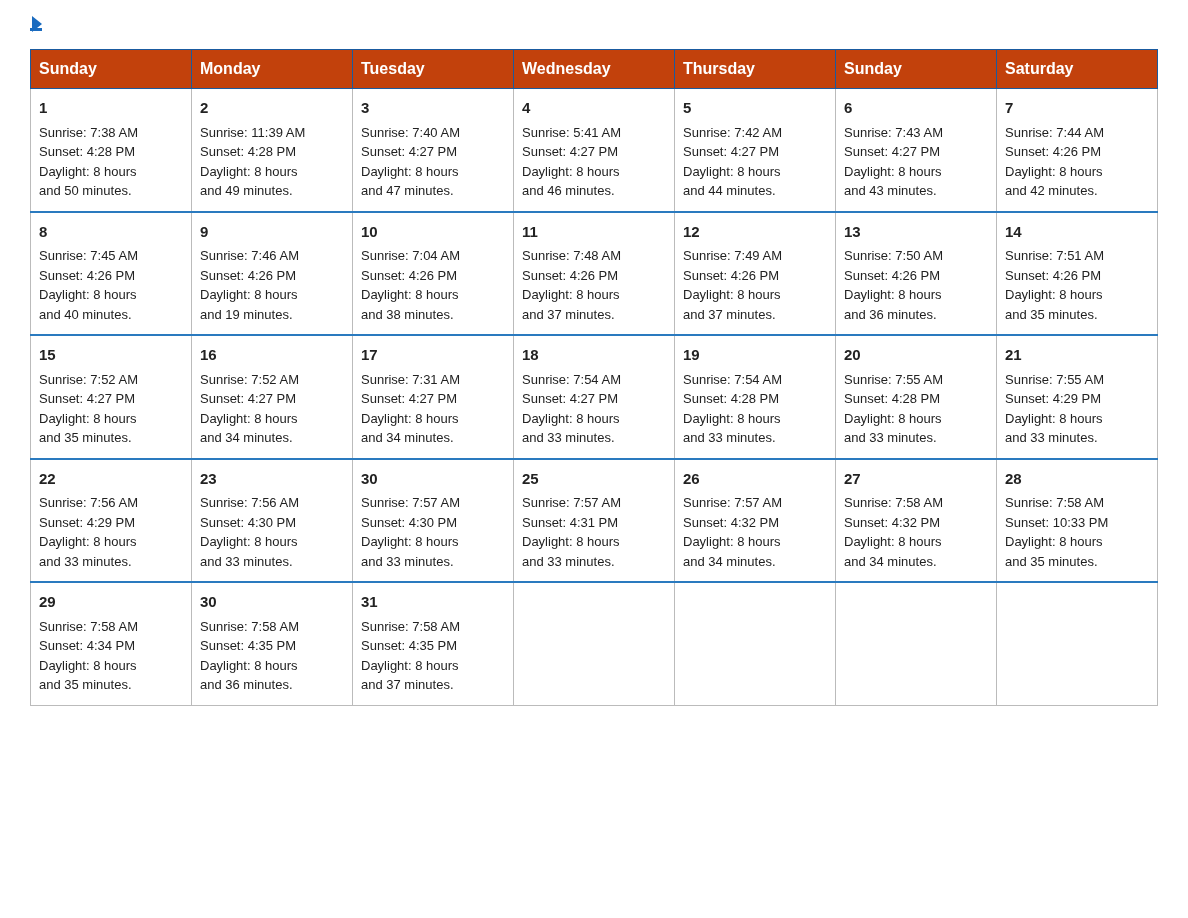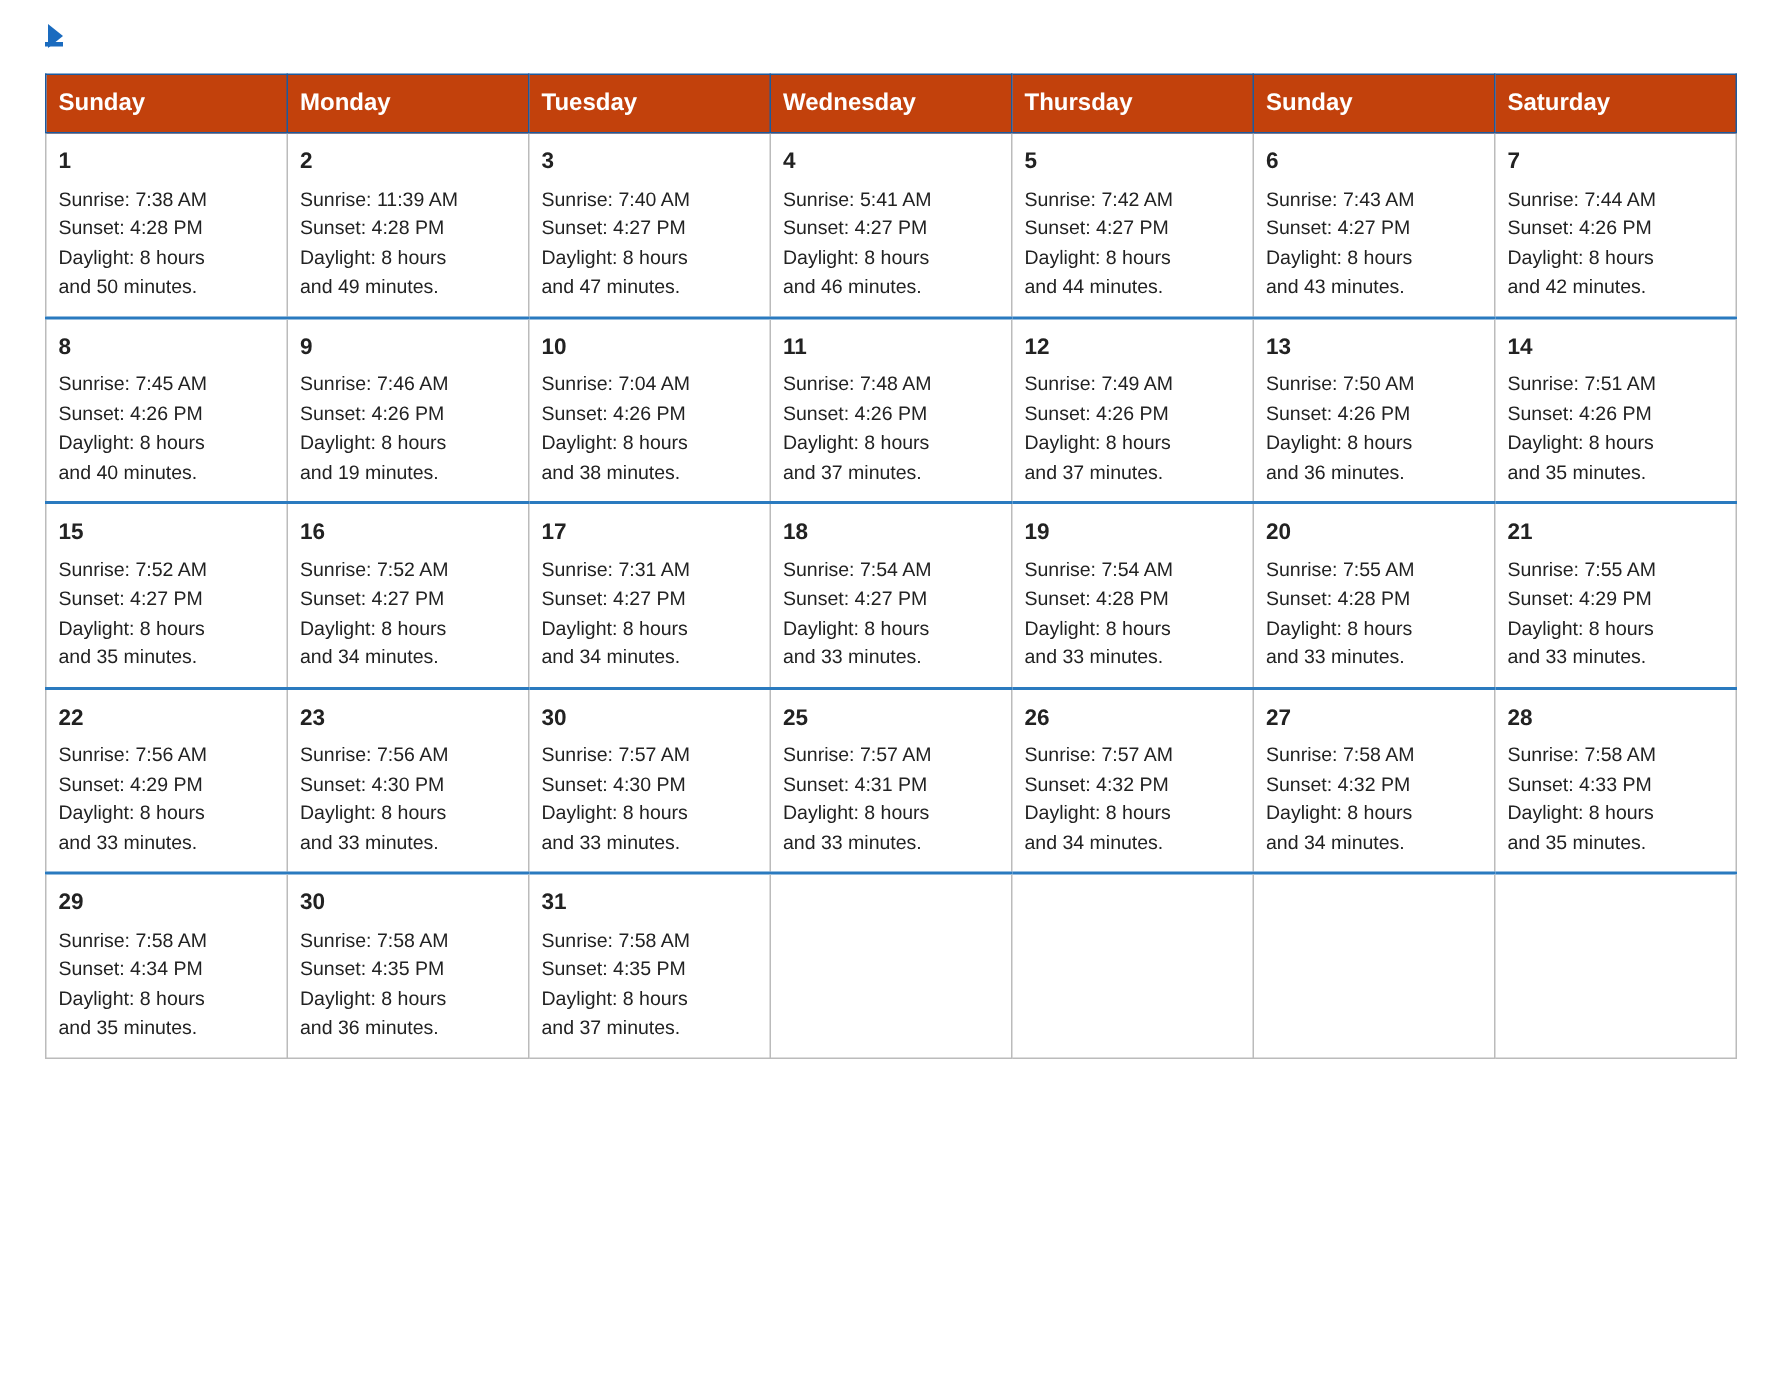--- a/index.html
+++ b/index.html
@@ -155,21 +155,21 @@
         <td><span class="day-number">20</span><span>Sunrise: 7:55 AM</span><br><span>Sunset: 4:28 PM</span><br><span>Daylight: 8 hours</span><br><span>and 33 minutes.</span></td>
         <td><span class="day-number">21</span><span>Sunrise: 7:55 AM</span><br><span>Sunset: 4:29 PM</span><br><span>Daylight: 8 hours</span><br><span>and 33 minutes.</span></td>
       </tr>
       <tr class="row-divider">
         <td><span class="day-number">22</span><span>Sunrise: 7:56 AM</span><br><span>Sunset: 4:29 PM</span><br><span>Daylight: 8 hours</span><br><span>and 33 minutes.</span></td>
         <td><span class="day-number">23</span><span>Sunrise: 7:56 AM</span><br><span>Sunset: 4:30 PM</span><br><span>Daylight: 8 hours</span><br><span>and 33 minutes.</span></td>
         <td><span class="day-number">30</span><span>Sunrise: 7:57 AM</span><br><span>Sunset: 4:30 PM</span><br><span>Daylight: 8 hours</span><br><span>and 33 minutes.</span></td>
         <td><span class="day-number">25</span><span>Sunrise: 7:57 AM</span><br><span>Sunset: 4:31 PM</span><br><span>Daylight: 8 hours</span><br><span>and 33 minutes.</span></td>
         <td><span class="day-number">26</span><span>Sunrise: 7:57 AM</span><br><span>Sunset: 4:32 PM</span><br><span>Daylight: 8 hours</span><br><span>and 34 minutes.</span></td>
         <td><span class="day-number">27</span><span>Sunrise: 7:58 AM</span><br><span>Sunset: 4:32 PM</span><br><span>Daylight: 8 hours</span><br><span>and 34 minutes.</span></td>
-        <td><span class="day-number">28</span><span>Sunrise: 7:58 AM</span><br><span>Sunset: 4:33 PM</span><br><span>Daylight: 8 hours</span><br><span>and 35 minutes.</span></td>
+        <td><span class="day-number">28</span><span>Sunrise: 7:58 AM</span><br><span>Sunset: 10:33 PM</span><br><span>Daylight: 8 hours</span><br><span>and 35 minutes.</span></td>
       </tr>
       <tr class="row-divider">
         <td><span class="day-number">29</span><span>Sunrise: 7:58 AM</span><br><span>Sunset: 4:34 PM</span><br><span>Daylight: 8 hours</span><br><span>and 35 minutes.</span></td>
         <td><span class="day-number">30</span><span>Sunrise: 7:58 AM</span><br><span>Sunset: 4:35 PM</span><br><span>Daylight: 8 hours</span><br><span>and 36 minutes.</span></td>
         <td><span class="day-number">31</span><span>Sunrise: 7:58 AM</span><br><span>Sunset: 4:35 PM</span><br><span>Daylight: 8 hours</span><br><span>and 37 minutes.</span></td>
         <td class="empty-cell"></td>
         <td class="empty-cell"></td>
         <td class="empty-cell"></td>
         <td class="empty-cell"></td>
       </tr>

